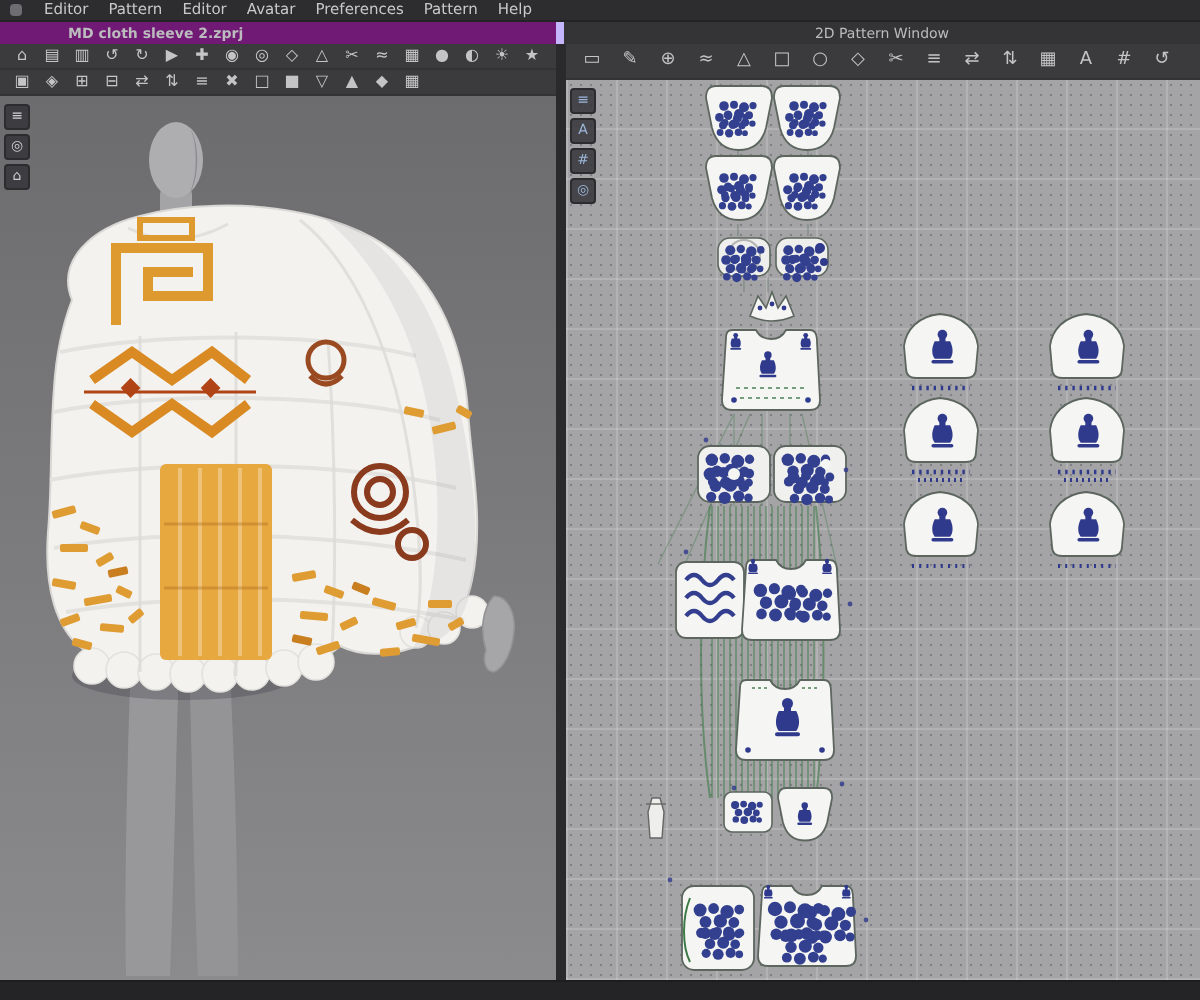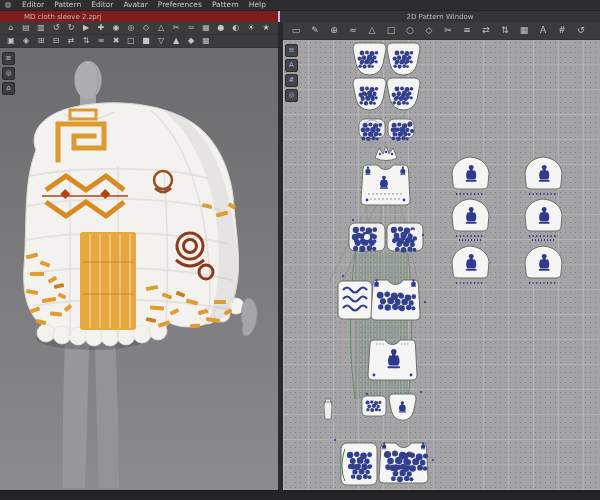--- a/index.html
+++ b/index.html
@@ -6,22 +6,22 @@
   .app{position:relative;width:600px;height:500px;background:#2b2b2d;overflow:hidden;
        font-family:"DejaVu Sans",sans-serif;-webkit-font-smoothing:antialiased;}
   
   .menubar{position:absolute;left:0;top:0;width:600px;height:11px;background:#2d2d2f;
            display:flex;align-items:center;padding-left:5px;box-sizing:border-box;border-bottom:1px solid #232325;}
   .appdot{width:6px;height:6px;border-radius:2px;background:#6e6e72;margin-right:6px;flex:none;}
   .menus{display:flex;align-items:center;}
   .menu-item{font-size:7.5px;line-height:10px;color:#c9c9cb;padding:8px 5px;white-space:nowrap;cursor:default;}
   
   .titlebar{position:absolute;left:0;top:11px;width:600px;height:11px;display:flex;}
-  .title-left{width:278px;background:#7f1d1d;display:flex;align-items:center;padding-left:24px;box-sizing:border-box;}
-  .title-right{flex:1;background:#343437;display:flex;align-items:center;justify-content:center;border-left:2px solid #c4b5fd;}
+  .title-left{width:278px;background:#701a75;display:flex;align-items:center;padding-left:34px;box-sizing:border-box;font-weight:bold;}
+  .title-right{flex:1;background:#343437;display:flex;align-items:center;justify-content:center;border-left:4px solid #c4b5fd;}
   .titletext{font-size:7px;color:#bcbcbe;white-space:nowrap;}
   
   .icon-row{display:flex;align-items:center;gap:1px;padding:0 4px;background:#3b3b3d;box-sizing:border-box;}
   .toolbars-left{position:absolute;left:0;top:22px;width:278px;height:26px;}
   .toolbars-left .icon-row{height:13px;border-bottom:1px solid #333335;}
   .toolbar-right{position:absolute;left:283px;top:22px;width:317px;height:18px;border-bottom:1px solid #333335;}
   .icon{display:inline-flex;align-items:center;justify-content:center;width:14px;height:12px;
         font-size:8px;line-height:1;color:#c4c4c6;border-radius:2px;cursor:default;flex:none;}
   .toolbar-right .icon{width:18px;height:14px;font-size:9px;}
   

